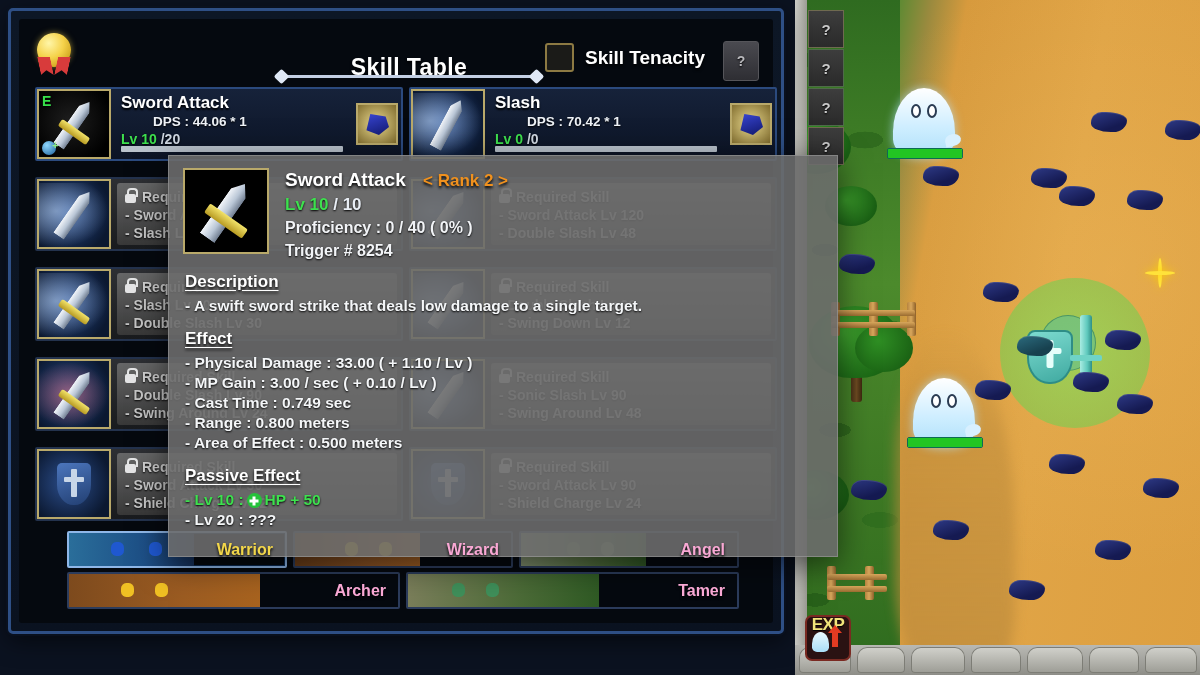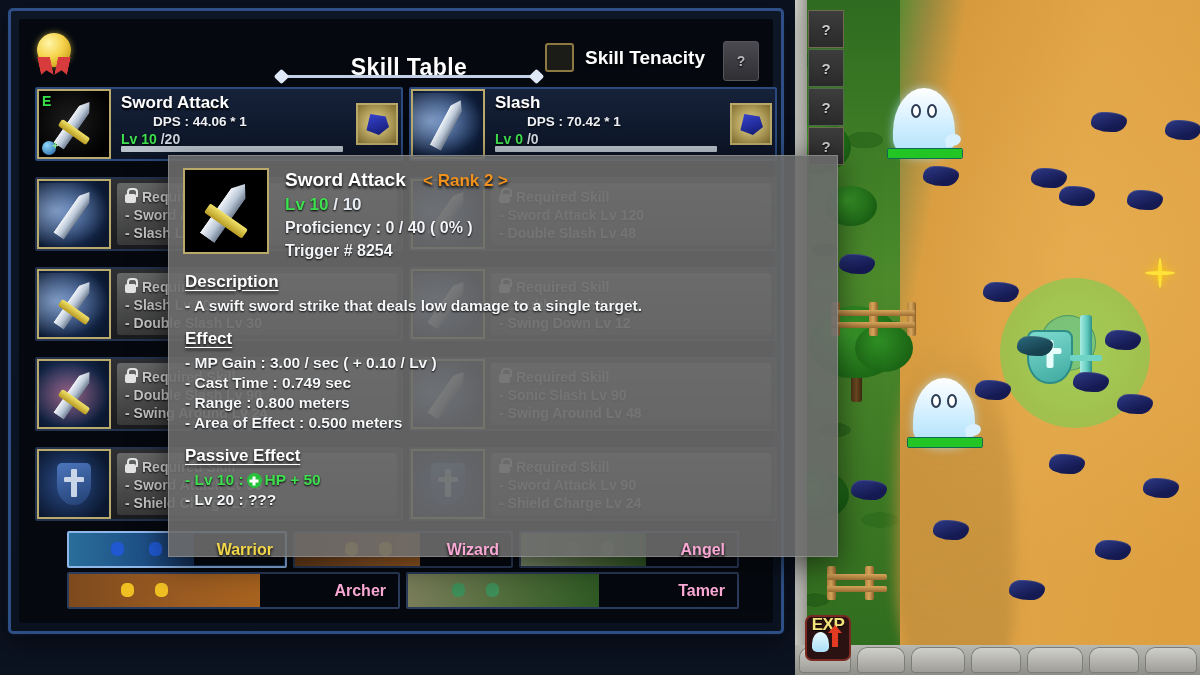--- a/index.html
+++ b/index.html
@@ -573,20 +573,21 @@
         <div class="tip-line">Proficiency : 0 / 40 ( 0% )</div>
         <div class="tip-line">Trigger # 8254</div>
       </div>
     </div>
 
     <div class="tip-body">
       <div class="sec">Description</div>
       <div class="li">- A swift sword strike that deals low damage to a single target.</div>
       <div class="gap"></div>
       <div class="sec">Effect</div>
+      <div class="li">- Physical Damage : 33.00 ( + 1.10 / Lv )</div>
       <div class="li">- MP Gain : 3.00 / sec  ( + 0.10 / Lv )</div>
       <div class="li">- Cast Time : 0.749 sec</div>
       <div class="li">- Range : 0.800 meters</div>
       <div class="li">- Area of Effect : 0.500 meters</div>
       <div class="gap"></div>
       <div class="sec">Passive Effect</div>
       <div class="li green">
         <span>- Lv 10 :</span><span class="plus"></span><span>HP + 50</span>
       </div>
       <div class="li">- Lv 20 : ???</div>

